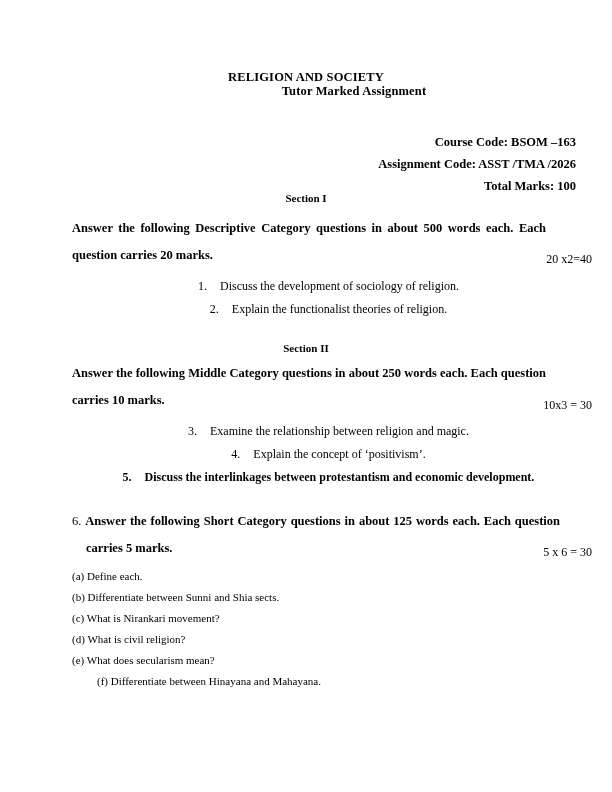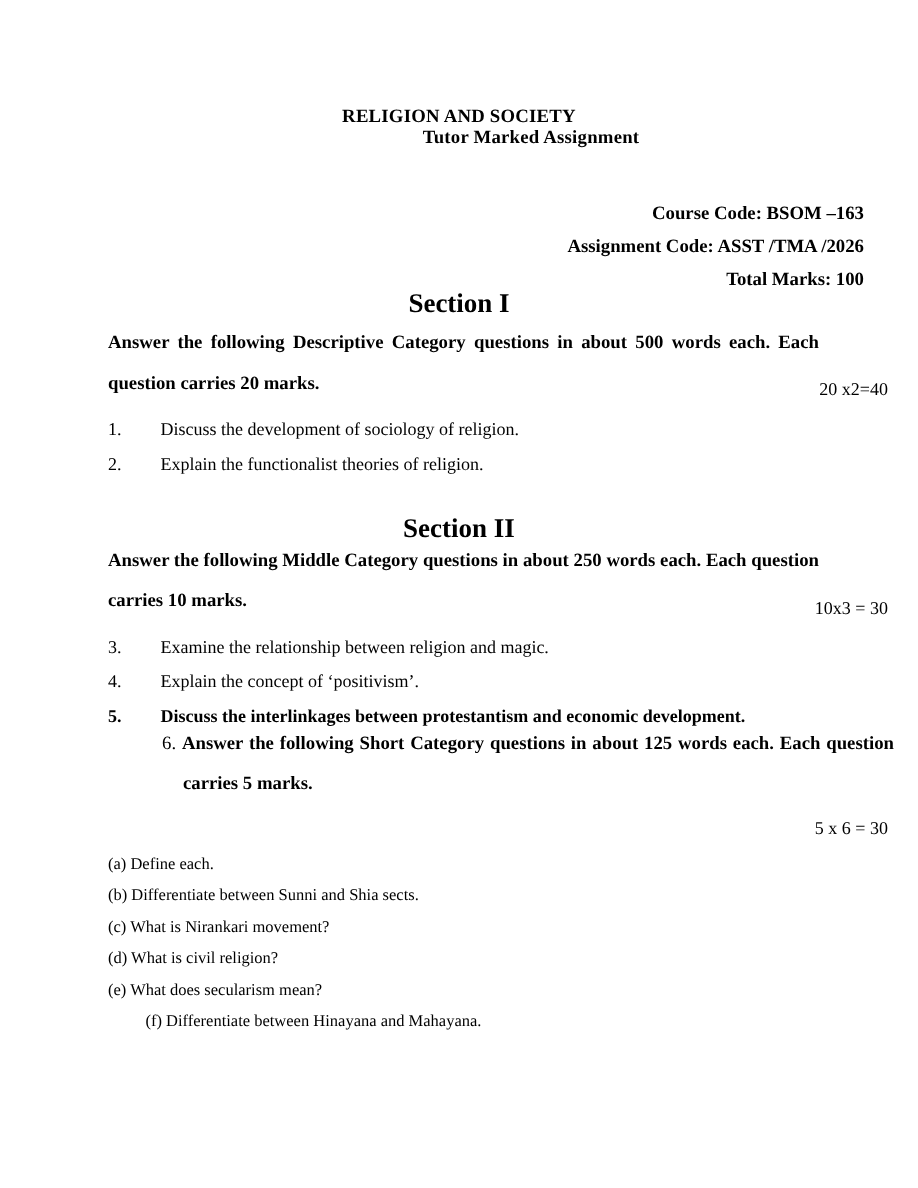--- a/index.html
+++ b/index.html
@@ -51,21 +51,21 @@
   .meta-block { top: 131px; }
   .meta-line { white-space: nowrap; }
 
   
   .section-heading {
     position: absolute;
     left: 0;
     width: 612px;
     text-align: center;
     font-weight: bold;
-    font-size: 18px;
+    font-size: 11px;
   }
 
   
   .instruction {
     position: absolute;
     left: 72px;
     width: 474px;
     font-weight: bold;
     font-size: 12.5px;
     line-height: 27px;
@@ -98,20 +98,21 @@
     padding-left: 44px;
   }
 
   
   .qrow {
     position: absolute;
     left: 72px;
     width: 500px;
     font-size: 12px;
     white-space: nowrap;
+    text-align: center;
   }
   .qrow .qnum {
     display: inline-block;
     width: 35px;
   }
   .qrow .qtext { display: inline; }
 
   
   .subq {
     position: absolute;
@@ -161,21 +162,21 @@
   </div>
 
   <div class="qrow" style="top:447px;">
     <span class="qnum">4.</span><span class="qtext">Explain the concept of ‘positivism’.</span>
   </div>
 
   <div class="qrow" style="top:470px;font-weight:bold;">
     <span class="qnum">5.</span><span class="qtext">Discuss the interlinkages between protestantism and economic development.</span>
   </div>
 
-  <div class="instruction-hanging" style="top:482px;margin-left:36px;">
+  <div class="instruction-hanging" style="top:508px;">
     <span class="num">6.</span>
     <span class="body">Answer the following Short Category questions in about 125 words each. Each question carries 5 marks.</span>
   </div>
 
   <div class="marks" style="top:545px;">5 x 6 = 30</div>
 
   <div class="subq" style="top:570px;">(a) Define each.</div>
 
   <div class="subq" style="top:591px;">(b) Differentiate between Sunni and Shia sects.</div>
 

